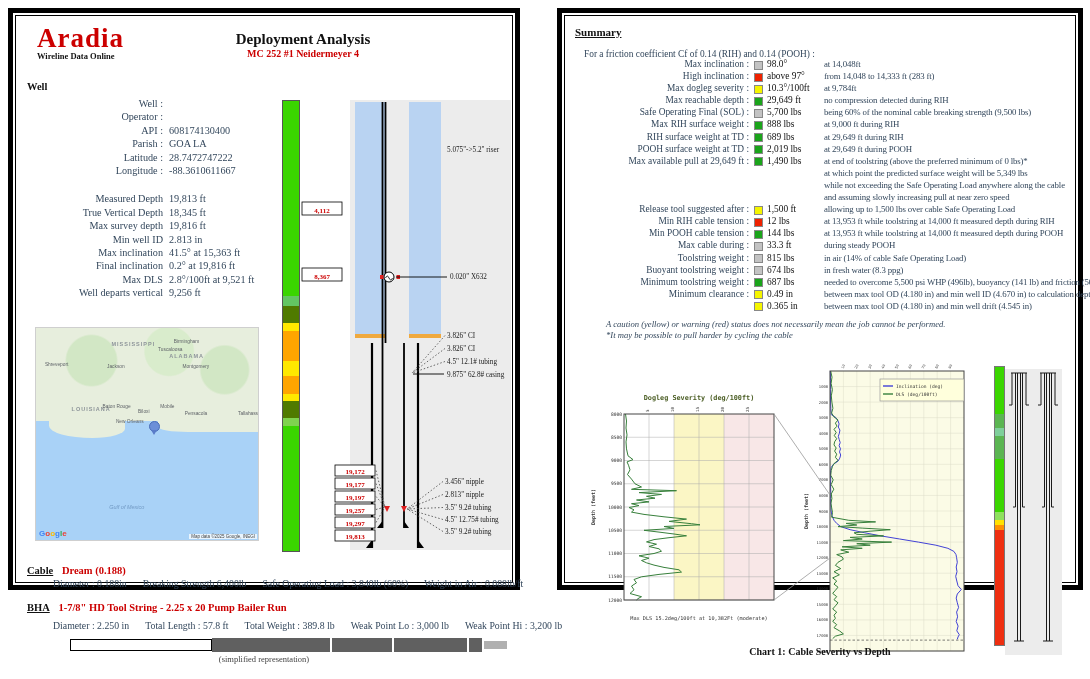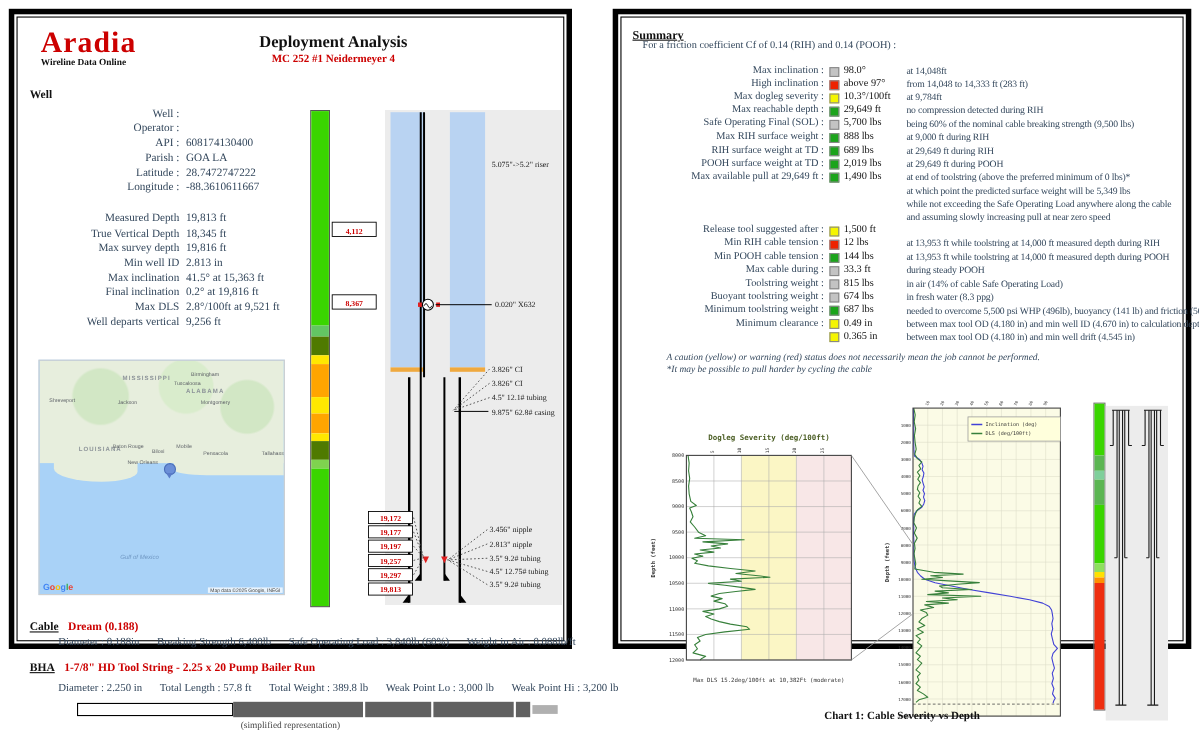--- a/index.html
+++ b/index.html
@@ -267,21 +267,21 @@
       <div class="seg dark" style="left: 399px; width: 13px;"></div>
       <div class="seg light" style="left: 414px; width: 23px;"></div>
     </div>
   <div class="abs caption-small" style="left:0;top:641px;width:502px;">(simplified representation)</div>
 </div>
 
 <div class="page" id="page2">
   <div class="page-inner-frame"></div>
 
   <div class="abs sum-head" style="left:13px;top:13px;">Summary</div>
-  <div class="abs sum-intro" style="left:22px;top:24px;">For a friction coefficient Cf of 0.14 (RIH) and 0.14 (POOH) :</div>
+  <div class="abs sum-intro" style="left:22px;top:36px;">For a friction coefficient Cf of 0.14 (RIH) and 0.14 (POOH) :</div>
   <div class="abs" id="summary-rows">
       <div class="srow">
         <span class="slbl">Max inclination :</span>
         <span class="sqw">
           <span class="sq" style="background: rgb(195, 195, 195);"></span>
         </span>
         <span class="sval">98.0°</span>
         <div class="sdesc">
           <div>at 14,048ft</div>
         </div>
@@ -368,20 +368,23 @@
           <div>while not exceeding the Safe Operating Load anywhere along the cable</div>
           <div>and assuming slowly increasing pull at near zero speed</div>
         </div>
       </div>
       <div class="srow">
         <span class="slbl">Release tool suggested after :</span>
         <span class="sqw">
           <span class="sq" style="background: rgb(245, 245, 0);"></span>
         </span>
         <span class="sval">1,500 ft</span>
+        <div class="sdesc">
+          <div>allowing up to 1,500 lbs over cable Safe Operating Load</div>
+        </div>
       </div>
       <div class="srow">
         <span class="slbl">Min RIH cable tension :</span>
         <span class="sqw">
           <span class="sq" style="background: rgb(238, 34, 0);"></span>
         </span>
         <span class="sval">12 lbs</span>
         <div class="sdesc">
           <div>at 13,953 ft while toolstring at 14,000 ft measured depth during RIH</div>
         </div>

